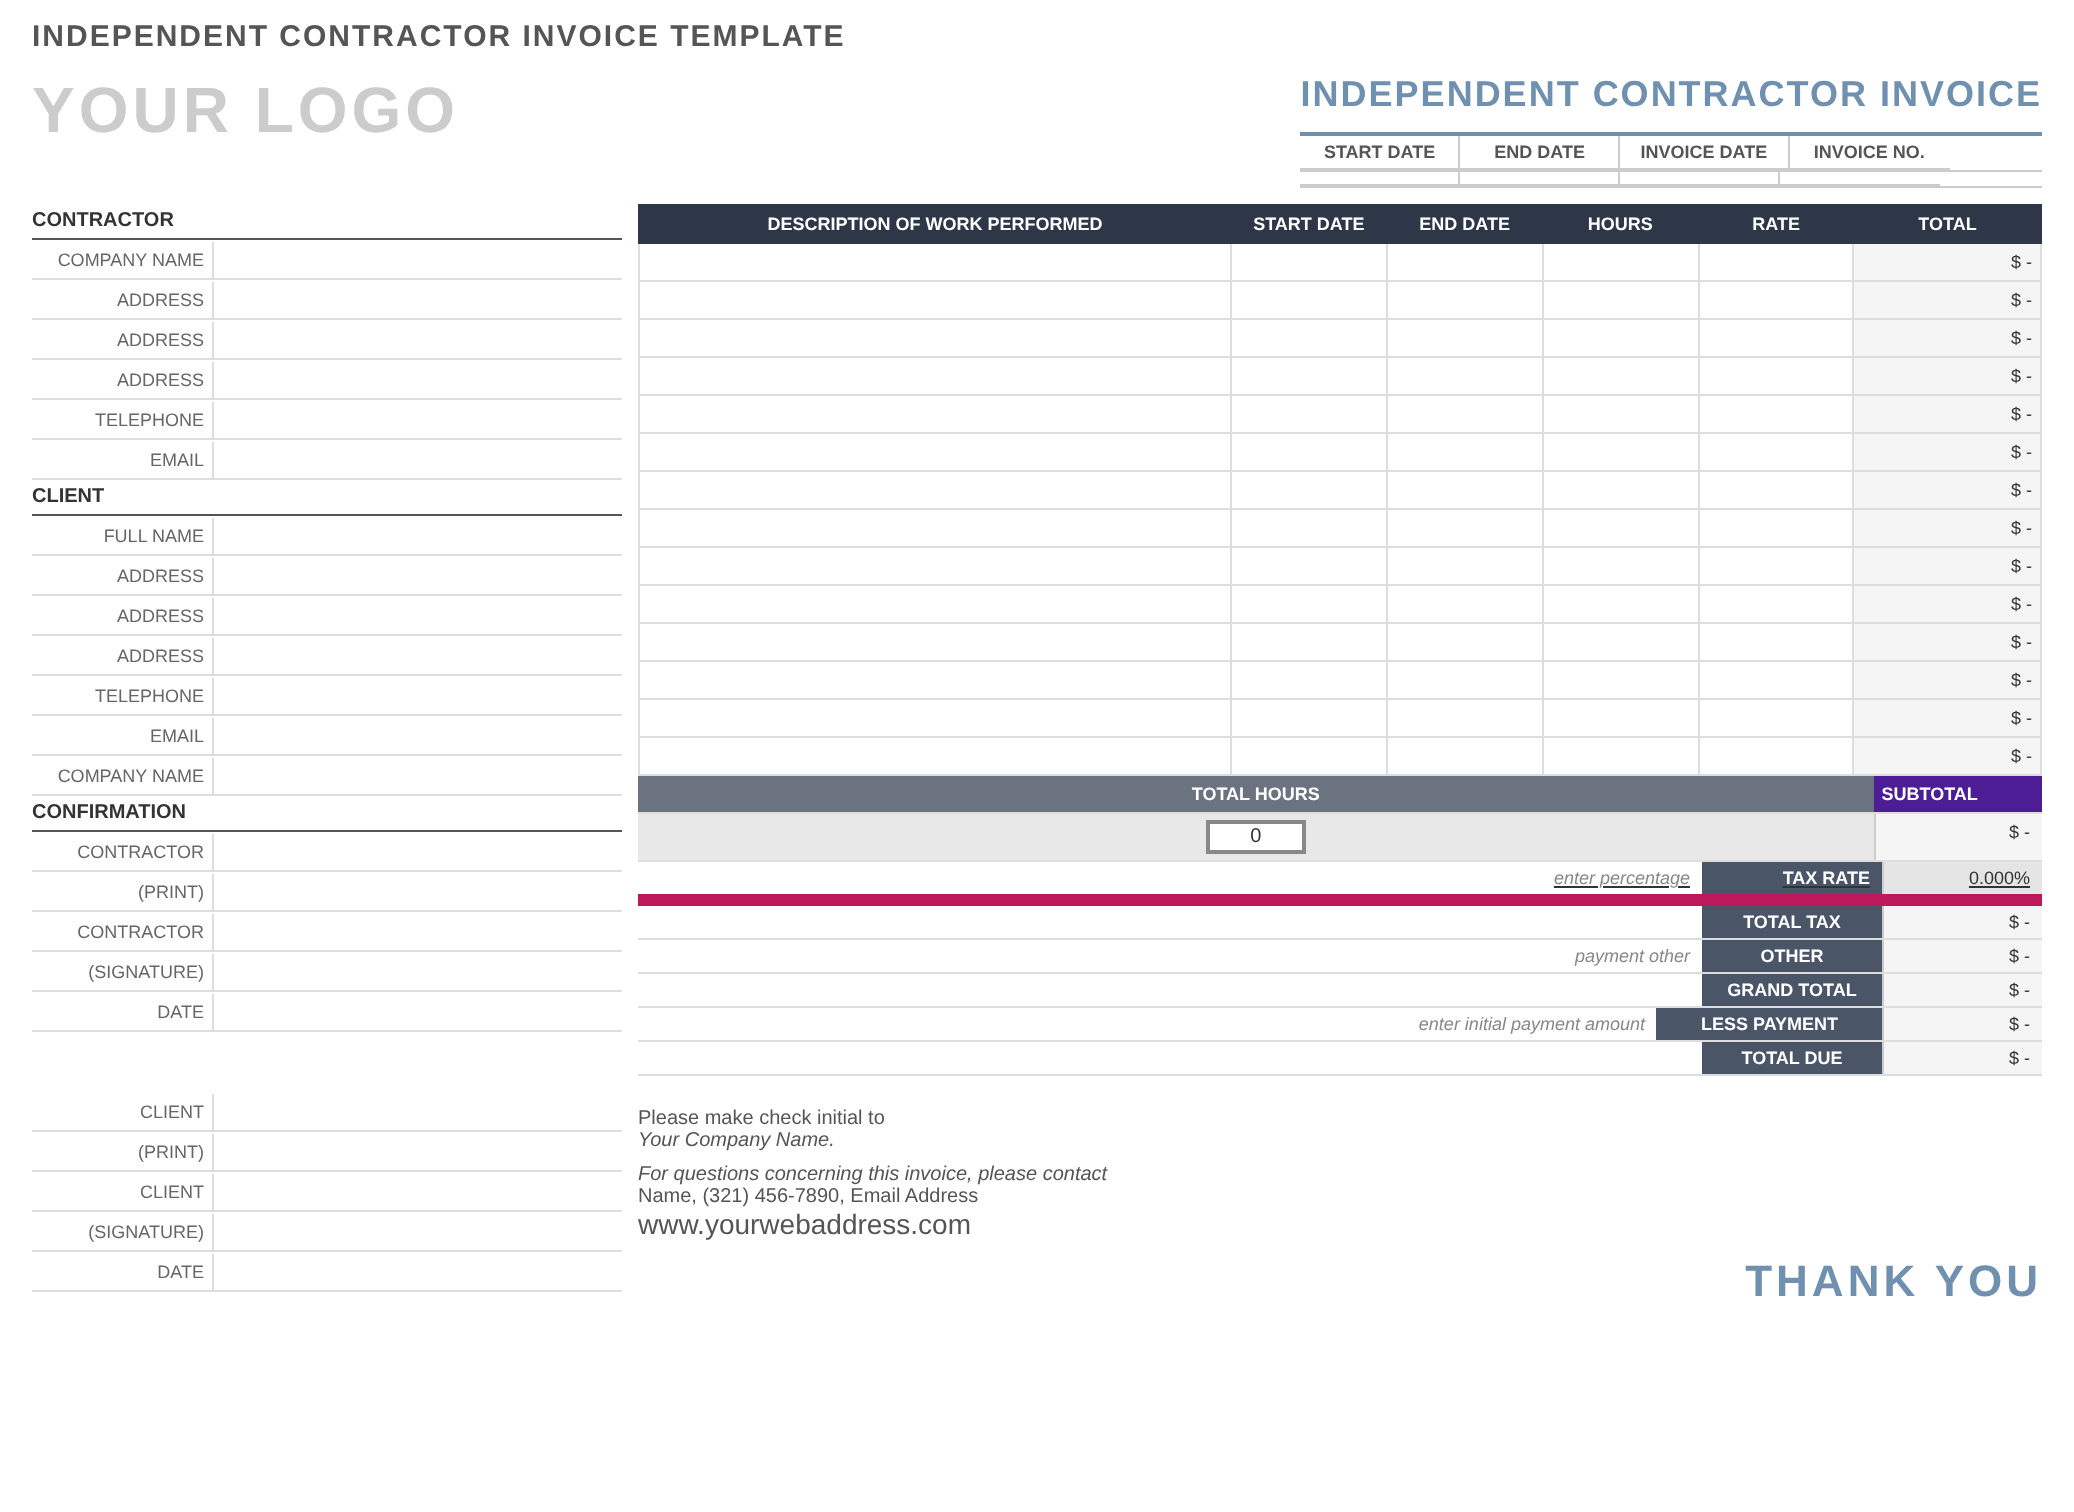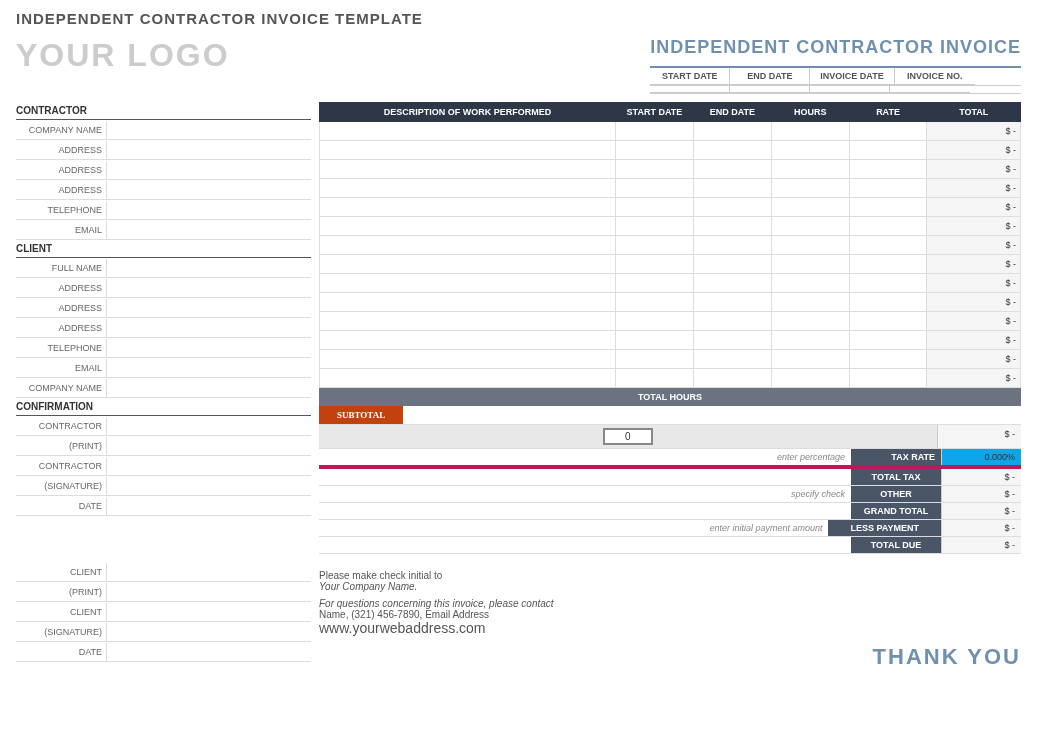--- a/index.html
+++ b/index.html
@@ -282,45 +282,45 @@
       <td class="col-desc"></td>
       <td class="col-start" style="text-align:center;"></td>
       <td class="col-end" style="text-align:center;"></td>
       <td class="col-hours" style="text-align:center;"></td>
       <td class="col-rate" style="text-align:center;"></td>
       <td class="col-total total-col" style="background:#f5f5f5; text-align:right; padding-right:4px;">$ -</td>
     </tr>
           </tbody>
       </table>
 
-      <div style="display:flex; border-bottom: 1px solid #ddd; margin-top: 0; flex-direction: column;">
+      <div style="display:flex; border-bottom: 1px solid #ddd; margin-top: 0;">
         <div style="flex:1; background:#6b7280; color:#fff; text-align:center; font-size:9px; font-weight:bold; text-transform:uppercase; padding:4px;">TOTAL HOURS</div>
-        <div style="width: 12%; background:#c2410c; color:#fff; text-align:center; font-size:9px; font-weight:bold; text-transform:uppercase; padding:4px;font-family:Liberation Serif, serif;">SUBTOTAL</div>
+        <div style="width: 12%; background:#4c1d95; color:#fff; text-align:left; font-size:9px; font-weight:bold; text-transform:uppercase; padding:4px;">SUBTOTAL</div>
       </div>
       <div style="display:flex; border-bottom: 1px solid #ddd;">
         <div style="flex:1; display:flex; justify-content:center; align-items:center; padding:3px; background:#e8e8e8;">
           <div style="border: 2px solid #888; background:#fff; text-align:center; padding:1px 8px; font-size:10px; min-width:50px;">0</div>
         </div>
         <div style="width:12%; background:#f5f5f5; text-align:right; font-size:9px; padding:4px 6px; border-left:1px solid #ccc;">$ -</div>
       </div>
 
-      <div style="display:flex; border-bottom: 4px solid #be185d; align-items:center;">
+      <div style="display:flex; border-bottom: 6px solid #be185d; align-items:center;text-decoration:underline;">
         <div style="flex:1; text-align:right; font-size:9px; color:#888; font-style:italic; padding-right:6px;">enter percentage</div>
         <div style="background:#4a5568; color:#fff; text-align:right; font-size:9px; font-weight:bold; text-transform:uppercase; padding:3px 6px; min-width:90px;">TAX RATE</div>
-        <div style="background:#0ea5e9; text-align:right; font-size:9px; padding:3px 6px; min-width:80px; border-left:1px solid #ccc;">0.000%</div>
+        <div style="background:#e5e5e5; text-align:right; font-size:9px; padding:3px 6px; min-width:80px; border-left:1px solid #ccc;">0.000%</div>
       </div>
 
       <div style="display:flex; border-bottom: 1px solid #ddd; align-items:center;">
         <div style="flex:1;"></div>
         <div style="background:#4a5568; color:#fff; text-align:center; font-size:9px; font-weight:bold; text-transform:uppercase; padding:3px 6px; min-width:90px;">TOTAL TAX</div>
         <div style="background:#f5f5f5; text-align:right; font-size:9px; padding:3px 6px; min-width:80px; border-left:1px solid #ccc;">$ -</div>
       </div>
 
       <div style="display:flex; border-bottom: 1px solid #ddd; align-items:center;">
-        <div style="flex:1; text-align:right; font-size:9px; color:#888; font-style:italic; padding-right:6px;">specify check</div>
+        <div style="flex:1; text-align:right; font-size:9px; color:#888; font-style:italic; padding-right:6px;">payment other</div>
         <div style="background:#4a5568; color:#fff; text-align:center; font-size:9px; font-weight:bold; text-transform:uppercase; padding:3px 6px; min-width:90px;">OTHER</div>
         <div style="background:#f5f5f5; text-align:right; font-size:9px; padding:3px 6px; min-width:80px; border-left:1px solid #ccc;">$ -</div>
       </div>
 
       <div style="display:flex; border-bottom: 1px solid #ddd; align-items:center;">
         <div style="flex:1;"></div>
         <div style="background:#4a5568; color:#fff; text-align:center; font-size:9px; font-weight:bold; text-transform:uppercase; padding:3px 6px; min-width:90px;">GRAND TOTAL</div>
         <div style="background:#f5f5f5; text-align:right; font-size:9px; padding:3px 6px; min-width:80px; border-left:1px solid #ccc;">$ -</div>
       </div>
 

